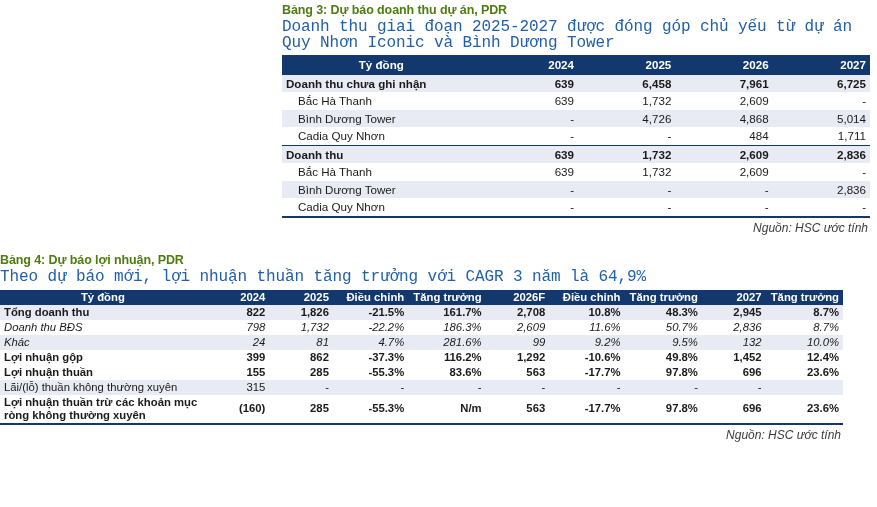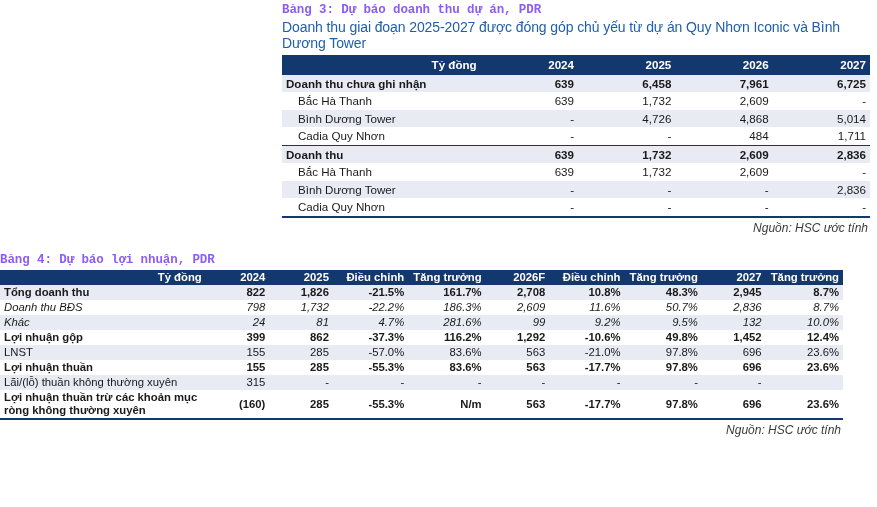--- a/index.html
+++ b/index.html
@@ -12,33 +12,33 @@
     overflow: hidden;
   }
   .page { position: relative; width: 877px; height: 507px; }
 
   
   .tbl-block { position: absolute; }
 
   .tbl-title {
     font-size: 12.5px;
     font-weight: bold;
-    color: #8b5cf6;
+    color: #4d7c0f;
     line-height: 16px;
     margin: 0 0 2px 0;
     letter-spacing: -0.1px;
-    font-family: Liberation Mono, monospace;
   }
   .tbl-subtitle {
-    font-size: 14px;
+    font-size: 16px;
     font-weight: normal;
     color: #1f5fab;
     line-height: 15.5px;
     margin: 0 0 4px 0;
     letter-spacing: -0.1px;
+    font-family: Liberation Mono, monospace;
   }
 
   table.fin {
     border-collapse: collapse;
     width: 100%;
     table-layout: fixed;
   }
   table.fin th, table.fin td {
     padding: 2px 4px;
     font-size: 11.5px;
@@ -49,21 +49,21 @@
   table.fin thead th {
     background: #13386e;
     color: #ffffff;
     font-weight: bold;
     text-align: right;
     vertical-align: bottom;
     padding-bottom: 3px;
     padding-top: 3px;
   }
   table.fin thead th.lbl {
-    text-align: right;
+    text-align: center;
     vertical-align: bottom;
   }
   table.fin td.lbl { text-align: left; }
   table.fin td.num { text-align: right; }
 
   tr.alt td { background: #e8ebf3; }
   tr.plain td { background: #ffffff; }
   tr.bold td { font-weight: bold; }
   tr.ital td { font-style: italic; }
   tr.topline td { border-top: 1.3px solid #13386e; }
@@ -181,20 +181,21 @@
             <td class="num">-</td>
           </tr>
         </tbody>
     </table>
 
     <div class="src-note src-rule">Nguồn: HSC ước tính</div>
   </div>
 
   <div class="tbl-block" id="block4">
     <div class="tbl-title">Bảng 4: Dự báo lợi nhuận, PDR</div>
+    <div class="tbl-subtitle">Theo dự báo mới, lợi nhuận thuần tăng trưởng với CAGR 3 năm là 64,9%</div>
 
     <table class="fin">
       <colgroup>
         <col class="c0">
           <col class="y">
           <col class="y">
           <col class="adj">
           <col class="gr">
         <col class="y">
           <col class="adj">
@@ -258,32 +259,20 @@
             <td class="num">399</td>
             <td class="num">862</td>
             <td class="num">-37.3%</td>
             <td class="num">116.2%</td>
             <td class="num">1,292</td>
             <td class="num">-10.6%</td>
             <td class="num">49.8%</td>
             <td class="num">1,452</td>
             <td class="num">12.4%</td>
           </tr>
-          <tr class="alt">
-            <td class="lbl">LNST</td>
-            <td class="num">155</td>
-            <td class="num">285</td>
-            <td class="num">-57.0%</td>
-            <td class="num">83.6%</td>
-            <td class="num">563</td>
-            <td class="num">-21.0%</td>
-            <td class="num">97.8%</td>
-            <td class="num">696</td>
-            <td class="num">23.6%</td>
-          </tr>
           <tr class="plain bold">
             <td class="lbl">Lợi nhuận thuần</td>
             <td class="num">155</td>
             <td class="num">285</td>
             <td class="num">-55.3%</td>
             <td class="num">83.6%</td>
             <td class="num">563</td>
             <td class="num">-17.7%</td>
             <td class="num">97.8%</td>
             <td class="num">696</td>

